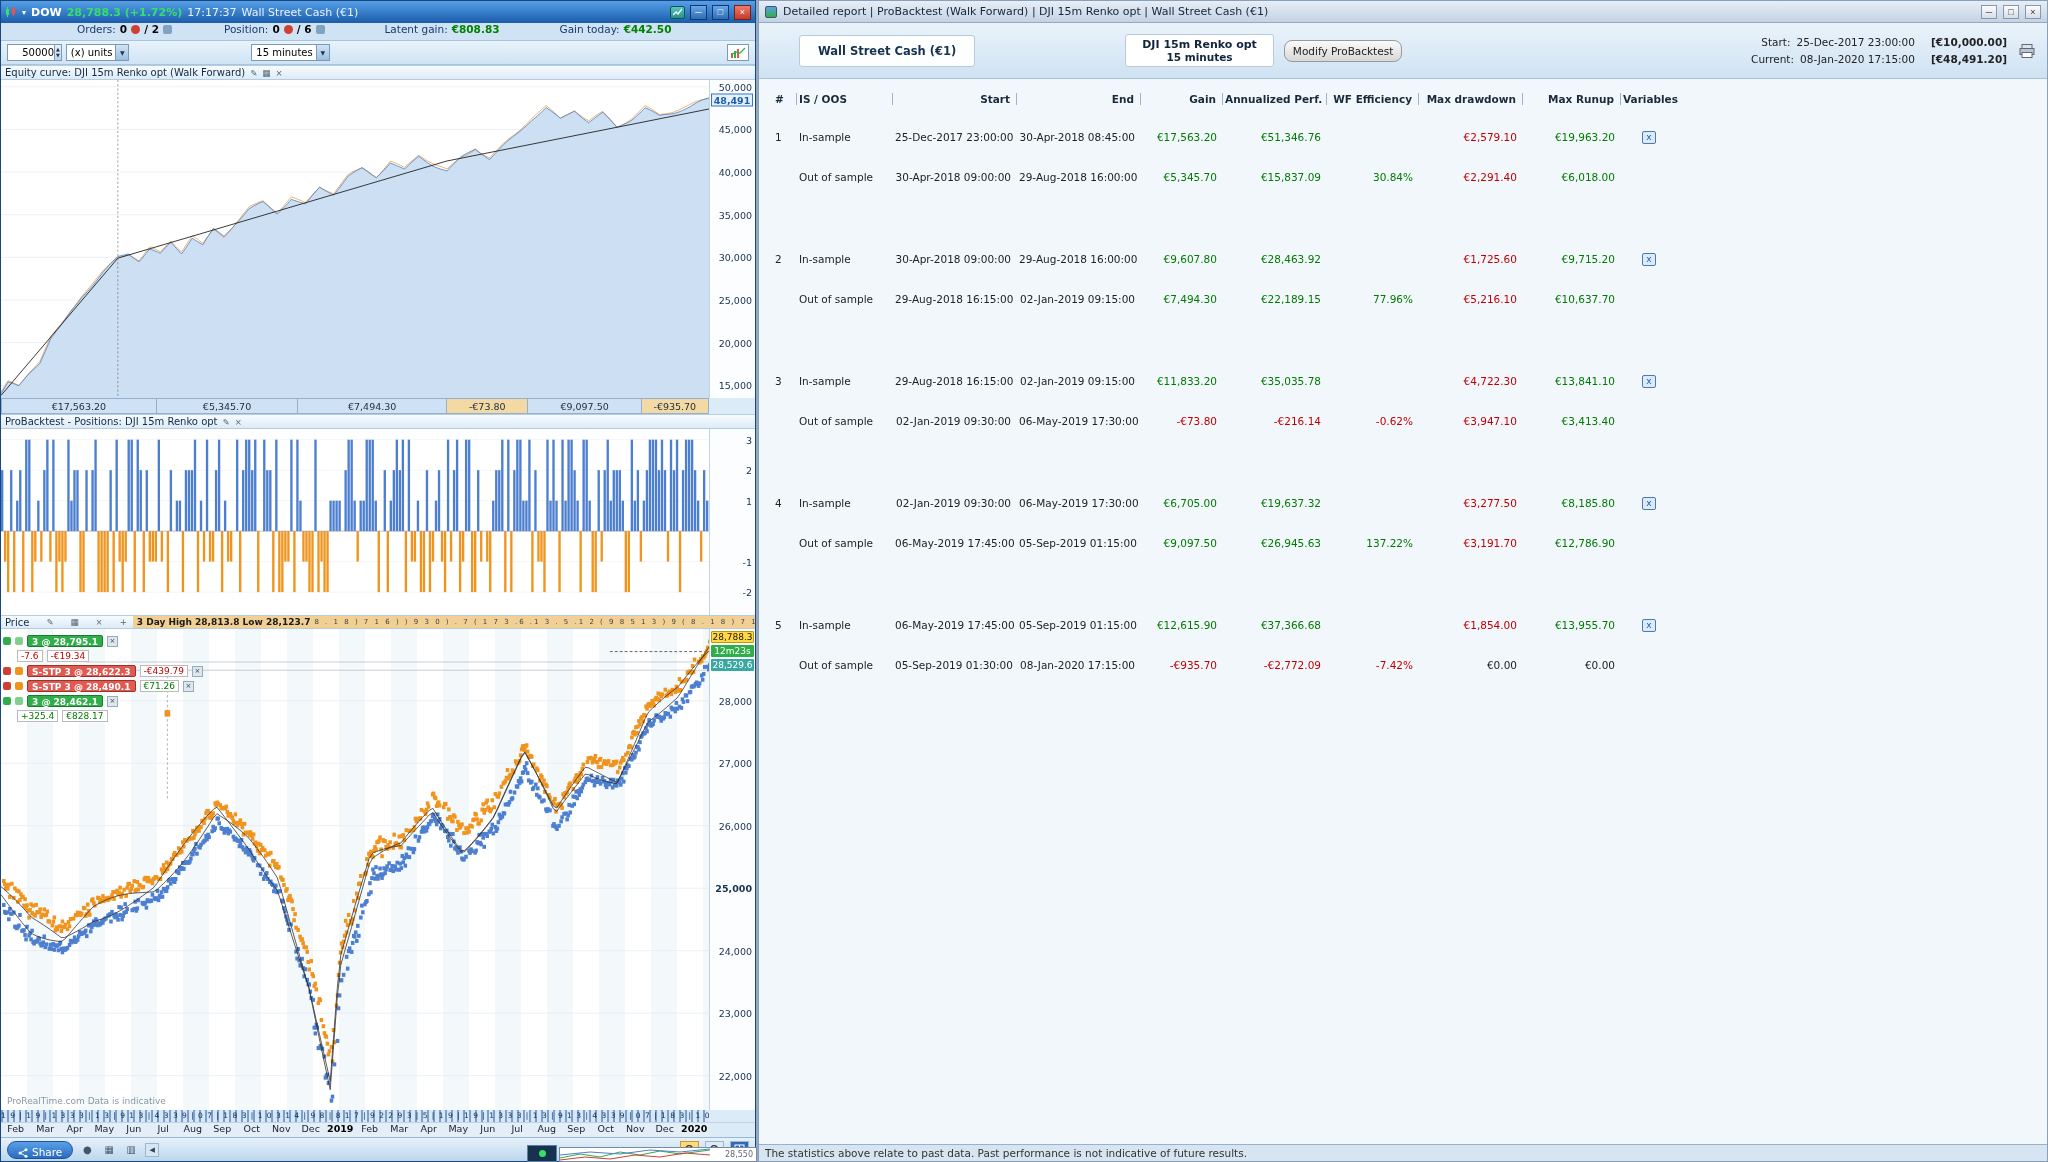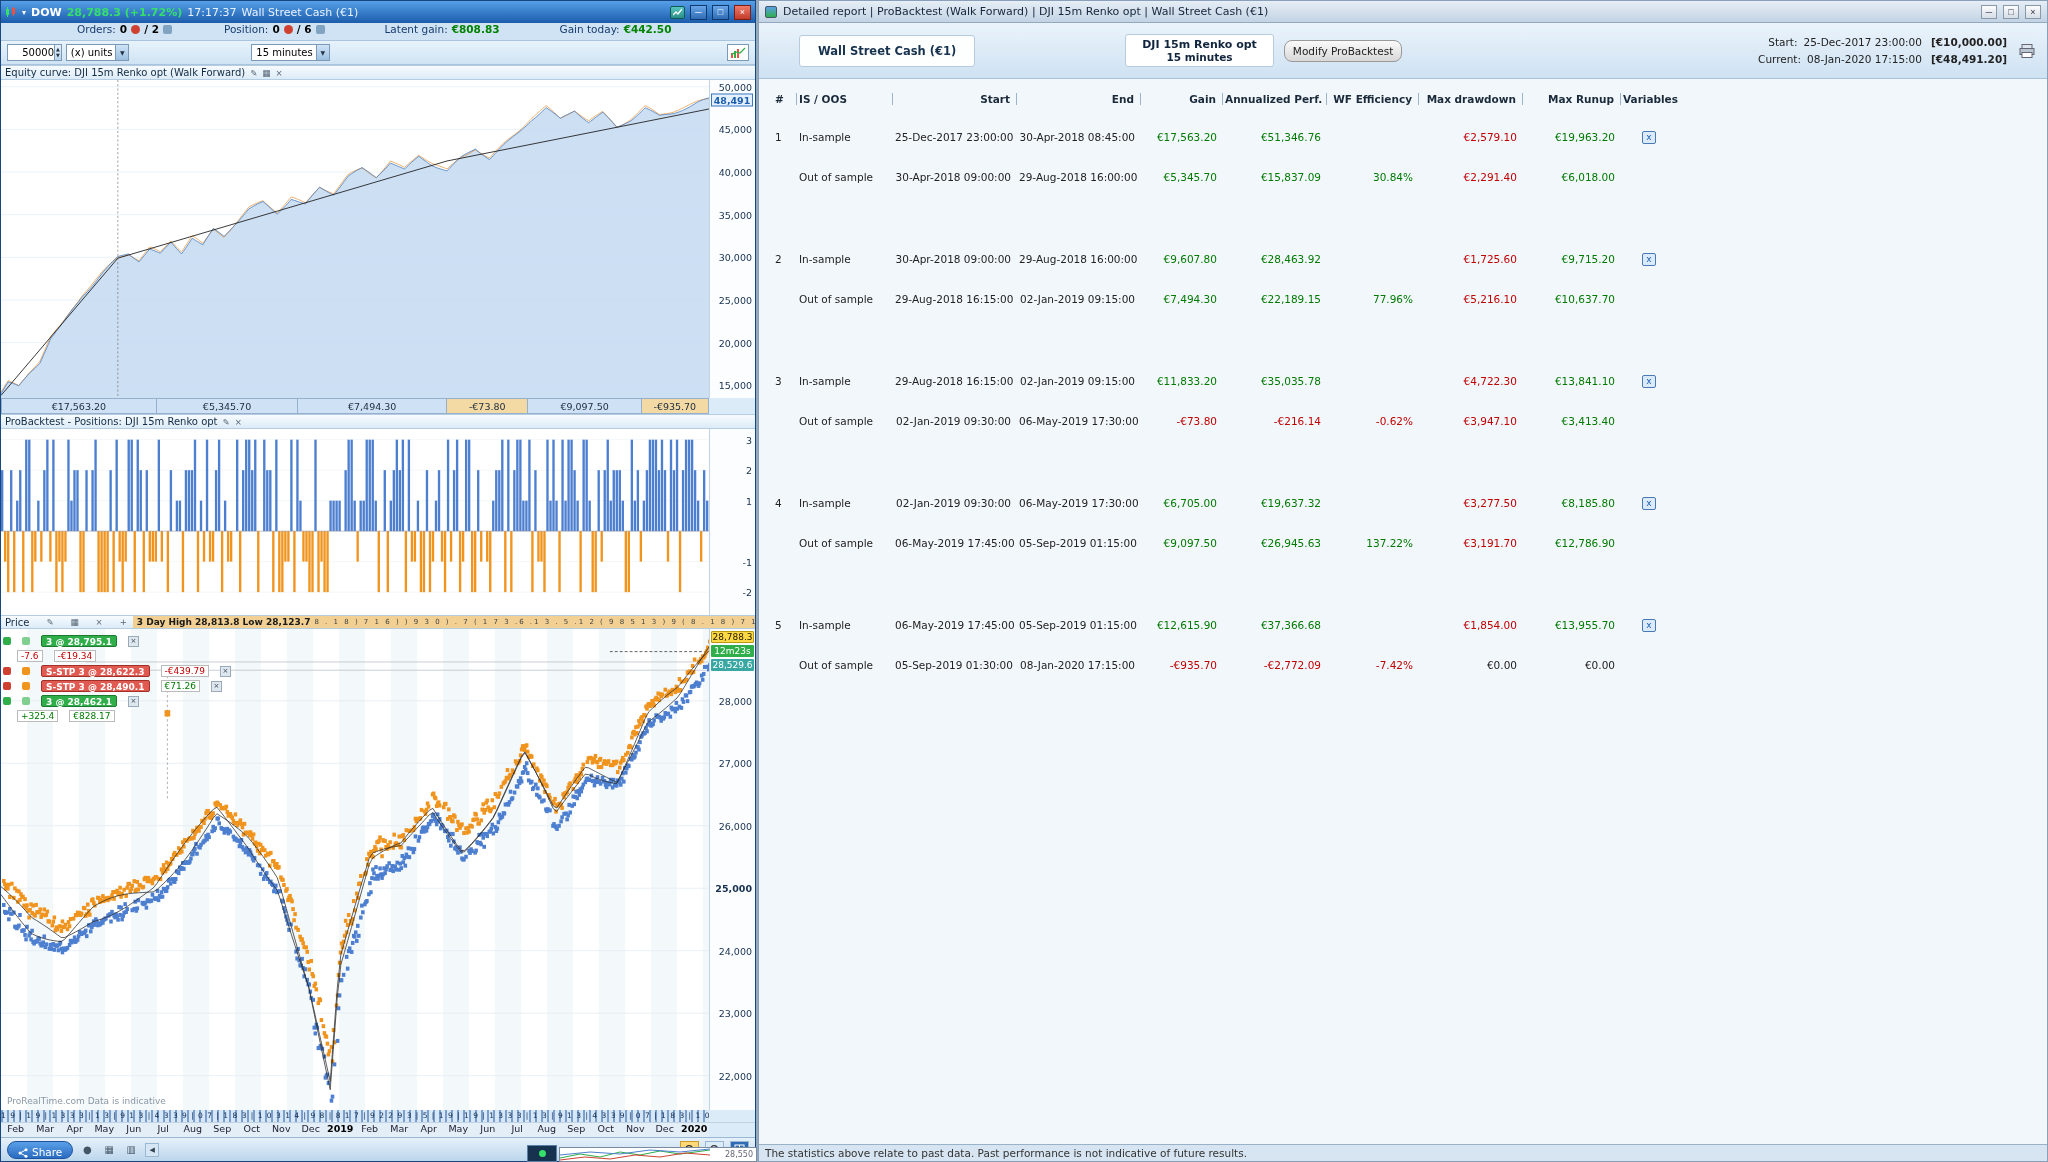--- a/index.html
+++ b/index.html
@@ -63,21 +63,21 @@
   .price-panel{flex:1;display:flex;flex-direction:column;min-height:0}
   .price-header{height:14px;flex:0 0 14px;display:flex;align-items:stretch;border-top:1px solid #b5cde2;border-bottom:1px solid #b5cde2;font-size:10px}
   .ph-left{display:flex;align-items:center;gap:17px;background:linear-gradient(#f7fbfe,#dcebf7);padding:0 6px 0 4px;color:#122b44}
   .ph-strip{flex:1;background:#f2cf92;display:flex;align-items:center;overflow:hidden;white-space:nowrap}
   .day-stats{font-size:9px;color:#1a1a1a;padding:0 4px;font-weight:bold}
   .strip-pattern{font-size:7px;color:#444;letter-spacing:2px;overflow:hidden;white-space:nowrap}
   .price-row{flex:1}
   .price-row .chart-area{background:repeating-linear-gradient(90deg,#ffffff 0 26px,#f3f8fb 26px 52px)}
 
   .pos-labels{position:absolute;left:2px;top:6px;display:flex;flex-direction:column;gap:3px;font-size:9px;z-index:3}
-  .pl-row{display:flex;align-items:center;gap:11px}
+  .pl-row{display:flex;align-items:center;gap:4px}
   .pl-row.sub{margin-left:14px}
   .pl-ic{width:8px;height:8px;border-radius:2px;display:inline-block}
   .pl-ic.g1{background:#2fae4a}.pl-ic.g2{background:#7fd08f}
   .pl-ic.r1{background:#d04030}.pl-ic.r2{background:#f0941e}
   .pl-badge{padding:0 4px;height:12px;line-height:12px;font-weight:bold;color:#fff;border-radius:2px;white-space:nowrap}
   .pl-badge.long{background:#2fae4a;border:1px solid #1d7a30}
   .pl-badge.stop{background:#e05a52;border:1px solid #a03028}
   .pl-val{background:#fff;border:1px solid #bbb;padding:0 3px;height:12px;line-height:11px;white-space:nowrap}
   .pl-val.neg{color:#c00000}.pl-val.pos{color:#007a00}
   .pl-x{width:11px;height:11px;background:#dfe7ee;border:1px solid #9ab;font-size:7px;color:#345;display:flex;align-items:center;justify-content:center;cursor:pointer}
@@ -110,21 +110,21 @@
   .rw-btn{width:16px;height:14px;font-size:9px;background:linear-gradient(#fdfdfd,#d5dde6);border:1px solid #8899aa;display:flex;align-items:center;justify-content:center;color:#334;cursor:pointer}
 
   .rw-header{height:56px;flex:0 0 56px;display:flex;align-items:center;padding:0 10px;gap:10px;background:linear-gradient(#eaf3fb,#cfe2f2);border-bottom:1px solid #a8c0d8}
   .account-box{margin-left:30px;background:#fdfefe;border:1px solid #b8cade;border-radius:3px;padding:8px 18px;font-weight:bold;font-size:11.5px;color:#16324f}
   .system-box{margin-left:140px;background:#fff;border:1px solid #b8cade;border-radius:3px;padding:3px 16px;text-align:center}
   .sys-name{font-weight:bold;font-size:11px;color:#10243c}
   .sys-tf{font-size:10.5px;font-weight:bold;color:#10243c}
   .modify-btn{font-size:10.5px;padding:4px 8px;background:linear-gradient(#fafafa,#d8d8d8);border:1px solid #999;border-radius:8px;color:#222;cursor:pointer;font-family:inherit}
   .startcur{margin-left:auto;text-align:right;font-size:10.5px;color:#222;line-height:1.6;white-space:nowrap}
   .startcur label{color:#222}
-  .startcur b{margin-left:9px}
+  .startcur b{margin-left:16px}
   .startcur .dt{margin-left:6px}
   .printer{width:20px;height:20px;display:flex;align-items:center;justify-content:center;cursor:pointer}
 
   .rw-tabs{height:24px;flex:0 0 24px;display:flex;align-items:flex-end;padding-left:8px;gap:2px;background:linear-gradient(#dce9f5,#c2d7ea);border-bottom:1px solid #7a9cc0}
   .tab{padding:3px 10px 3px;font-size:10.5px;border:1px solid #8aa6c2;border-bottom:none;border-radius:3px 3px 0 0;background:linear-gradient(#ffffff,#dce9f5);color:#1a2f4a;cursor:pointer;white-space:nowrap}
   .tab.active{background:#3c79bb;color:#fff;border-color:#2c5f98;font-weight:bold}
 
   .rw-table{flex:1;overflow:hidden;padding:10px 0 0 14px;font-size:10.5px;background:#f2f7fc}
   .wf-header,.wf-row{display:grid;grid-template-columns:24px 96px 124px 124px 82px 104px 92px 104px 98px 60px;align-items:center}
   .wf-header{height:20px;margin-bottom:8px;color:#1a2a3a;font-weight:bold}

